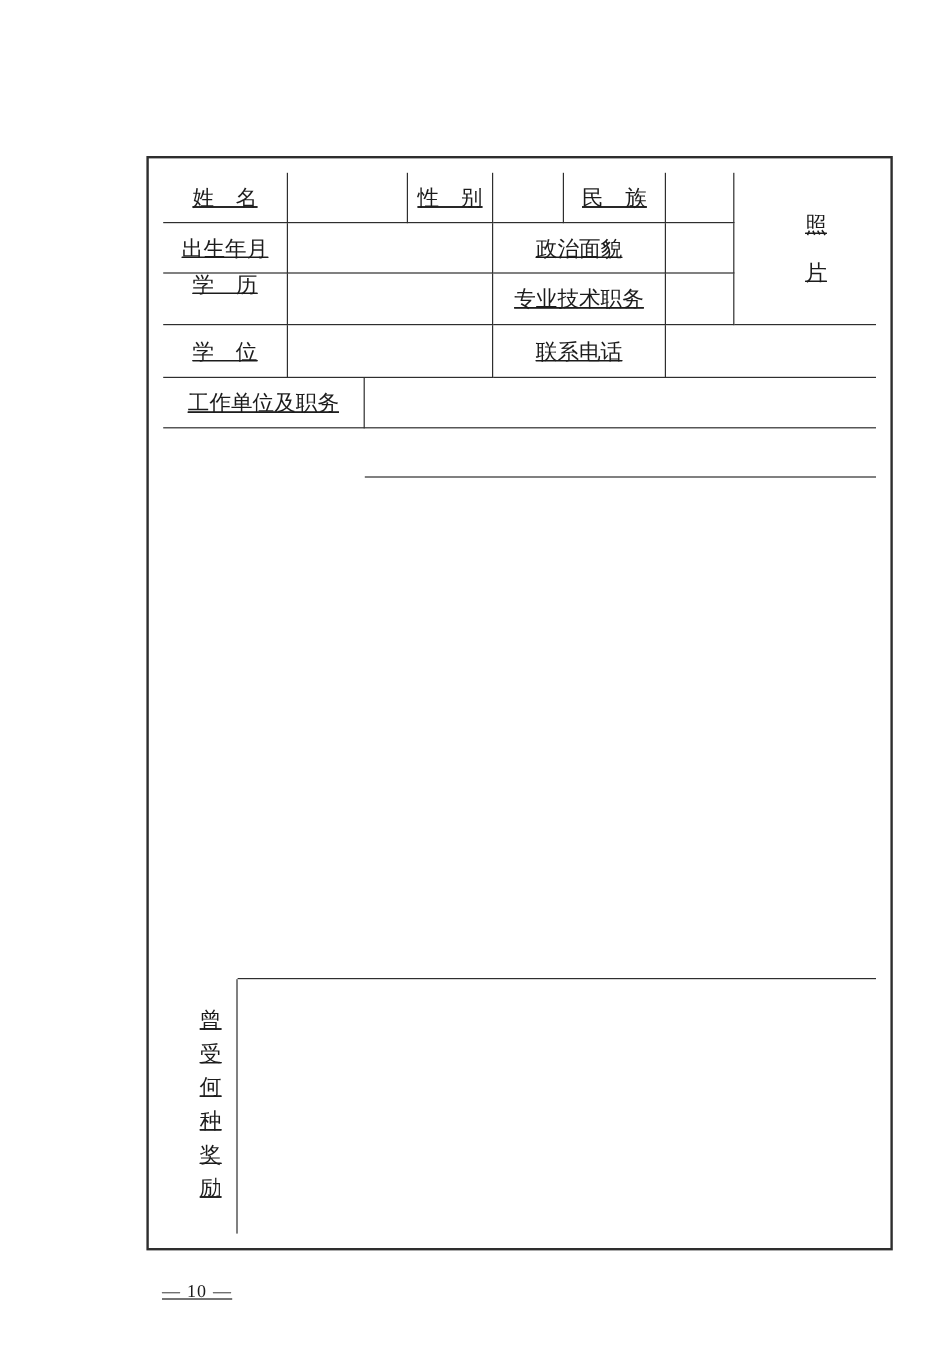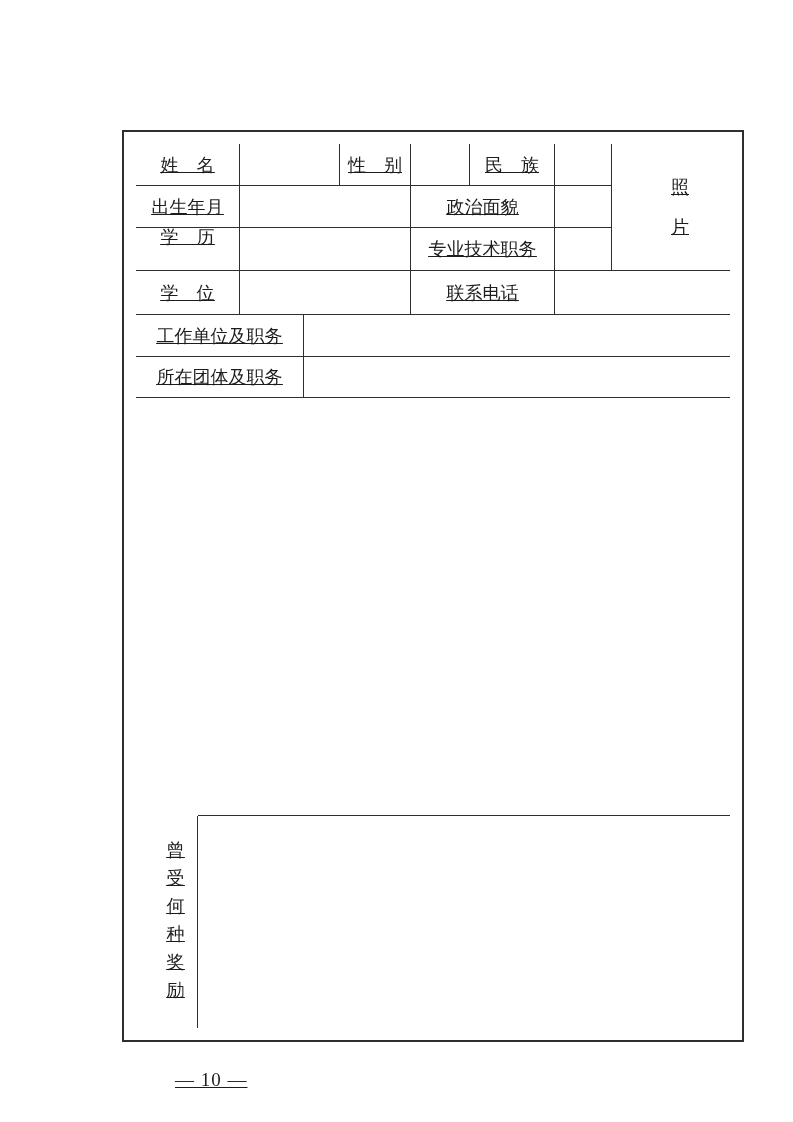--- a/index.html
+++ b/index.html
@@ -47,24 +47,23 @@
     word-break: break-all;
     white-space: normal;
   }
   .v-photo   { line-height: 40px; }
   .v-resume  { line-height: 38px; }
   .v-awards  { line-height: 28px; }
   .footer-page-number {
     position: absolute;
     left: 99px;
     top: 1033px;
-    font-size: 19px;
+    font-size: 15px;
     letter-spacing: 1px;
     color: #1c1c1c;
-    margin-left: 40px;
   }
 </style>
 </head>
 <body>
 
 <div class="page">
 
   <div class="form-table">
 
     <div class="cell" style="grid-column:1 / span 2; grid-row:1;">
@@ -108,23 +107,20 @@
     <div class="cell" style="grid-column:6 / span 2; grid-row:4;">
       <span class="lbl">联系电话</span>
     </div>
     <div class="cell no-r" style="grid-column:8 / span 2; grid-row:4;"></div>
 
     <div class="cell" style="grid-column:1 / span 3; grid-row:5;">
       <span class="lbl">工作单位及职务</span>
     </div>
     <div class="cell no-r" style="grid-column:4 / span 6; grid-row:5;"></div>
 
-    <div class="cell" style="grid-column:1 / span 3; grid-row:6;">
-      <span class="lbl">所在团体及职务</span>
-    </div>
     <div class="cell no-r" style="grid-column:4 / span 6; grid-row:6;"></div>
 
     <div class="cell no-r" style="grid-column:2 / span 8; grid-row:7;"></div>
 
     <div class="cell no-b" style="grid-column:1; grid-row:8;align-items:flex-end;">
       <span class="lbl vertical v-awards">曾受何种奖励</span>
     </div>
     <div class="cell no-r no-b" style="grid-column:2 / span 8; grid-row:8;"></div>
 
   </div>

